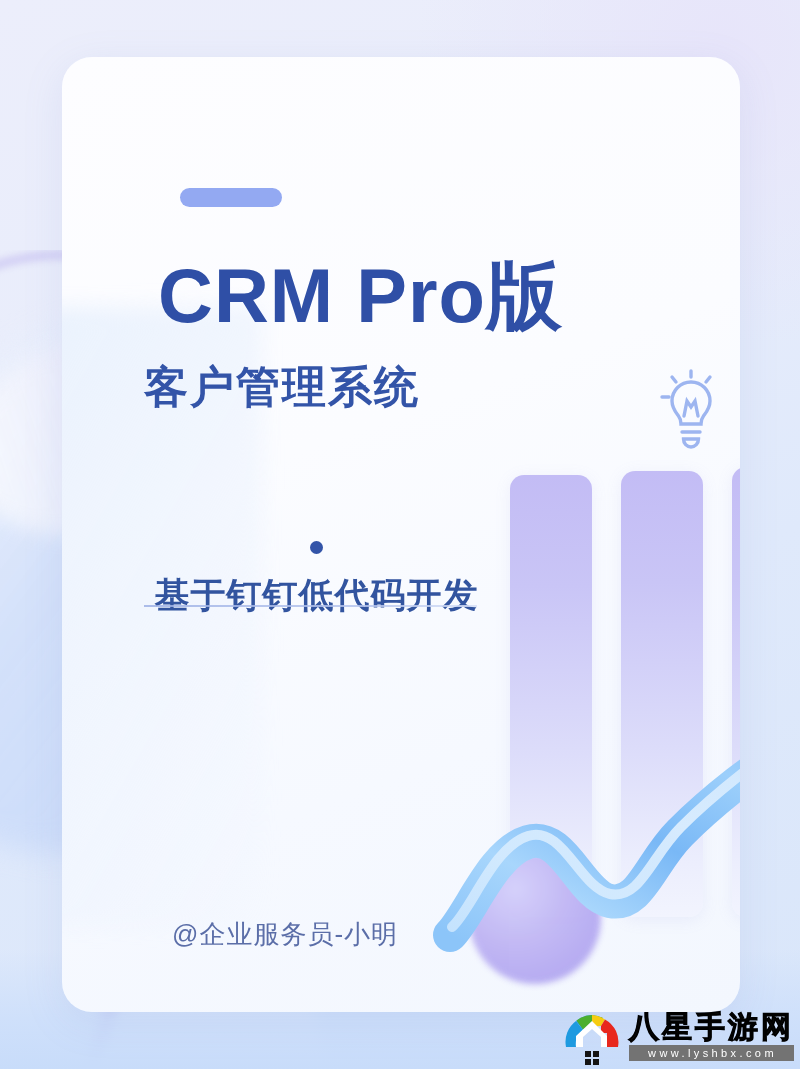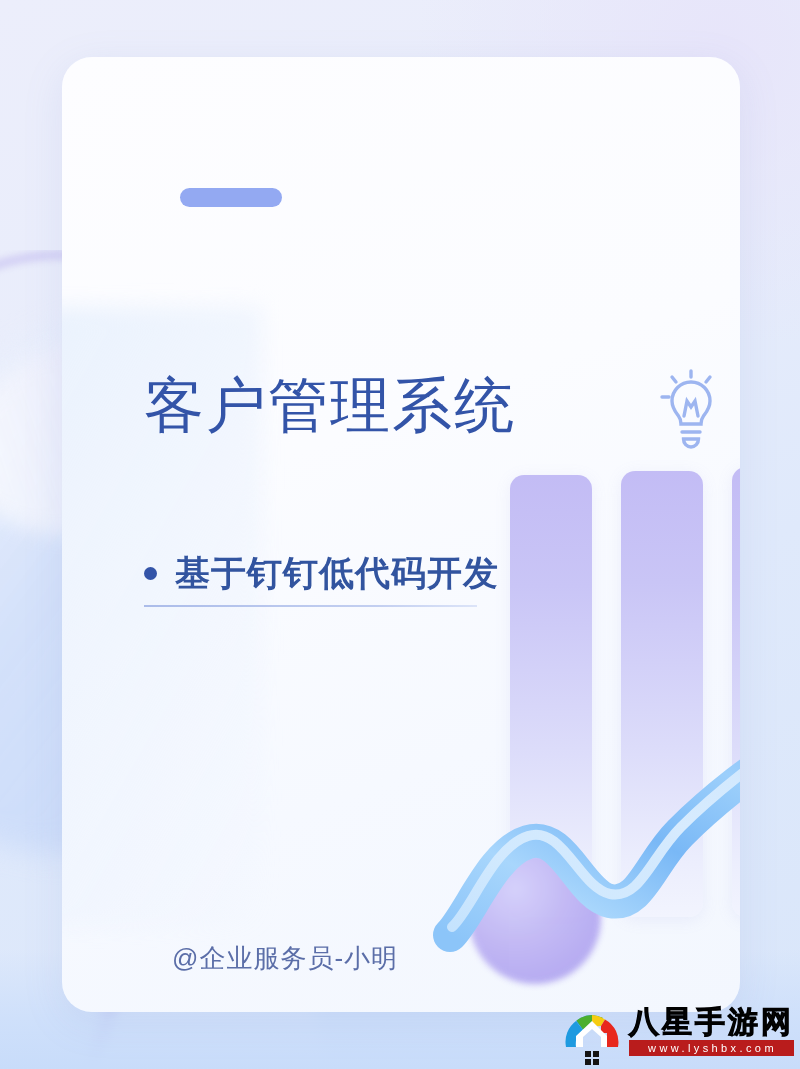--- a/index.html
+++ b/index.html
@@ -110,66 +110,67 @@
     position:absolute; left:118px; top:131px; width:102px; height:19px;
     border-radius:10px; background:#93a9f2;
   }
   #title{
     position:absolute; left:96px; top:201px;
     font-size:76px; font-weight:700; letter-spacing:1px;
     color:#2f4fa6; line-height:1;
     white-space:nowrap;
   }
   #subtitle{
-    position:absolute; left:82px; top:319px;
-    font-size:60px; font-weight:400; letter-spacing:2px;
+    position:absolute; left:82px; top:308px;
+    font-size:44px; font-weight:700; letter-spacing:2px;
     color:#3354a8; line-height:1;
     white-space:nowrap;
   }
 
   #bullets{ position:absolute; left:82px; top:484px; width:345px; }
   .bullet-row{ position:relative; }
   .bullet-line{
     display:flex; align-items:center; gap:18px;
     height:64px;
+    flex-direction:column;
   }
   .dot{
     width:13px; height:13px; border-radius:50%;
     background:#3354a8; flex:0 0 auto;
   }
   .bullet-text{
     font-size:35px; font-weight:700; color:#32549f;
     letter-spacing:1px; white-space:nowrap;
   }
   .divider{
     height:2px; width:333px;
     background:linear-gradient(90deg,#9fb2e6 0%,#b9c7ee 70%,#d7e0f7 100%);
     opacity:.85;
   }
 
   #handle{
-    position:absolute; left:110px; top:884px;
+    position:absolute; left:110px; top:860px;
     font-size:26px; color:#5b6ea8; letter-spacing:1px;
     white-space:nowrap;
   }
 
   
   #watermark{
     position:absolute; right:6px; bottom:4px;
-    display:flex; align-items:flex-start; gap:8px;
+    display:flex; align-items:center; gap:8px;
   }
   .wm-logo{ width:58px; height:58px; position:relative; }
   .wm-text{ display:flex; flex-direction:column; gap:3px; }
   .wm-name{
     font-size:30px; font-weight:700; color:#141414;
     letter-spacing:3px; line-height:1;
     -webkit-text-stroke:1px #000;
   }
   .wm-url{
-    background:#b91c1c; color:#fff;
+    background:#737373; color:#fff;
     font-size:11px; letter-spacing:3.4px;
     padding:2px 4px 2px 6px; text-align:center;
     font-family:"Liberation Sans",sans-serif;
   }
 </style>
 </head>
 <body>
 
 <div id="backdrop">
   <div class="bg-base"></div>
@@ -228,20 +229,21 @@
           <path d="M50,8 L46,13"></path>
           <path d="M2,28 L9,28"></path>
           <path d="M24,47 L27,32 L31,38 L35,32 L38,47"></path>
         </g>
       </svg>
     </div>
   </div>
 
   <div class="pill"></div>
 
+  <div id="title">CRM Pro版</div>
 
   <div id="subtitle">客户管理系统</div>
 
   <div id="bullets">
     <div class="bullet-row">
       <div class="bullet-line">
         <span class="dot"></span>
         <span class="bullet-text">基于钉钉低代码开发</span>
       </div>
       <div class="divider"></div>

